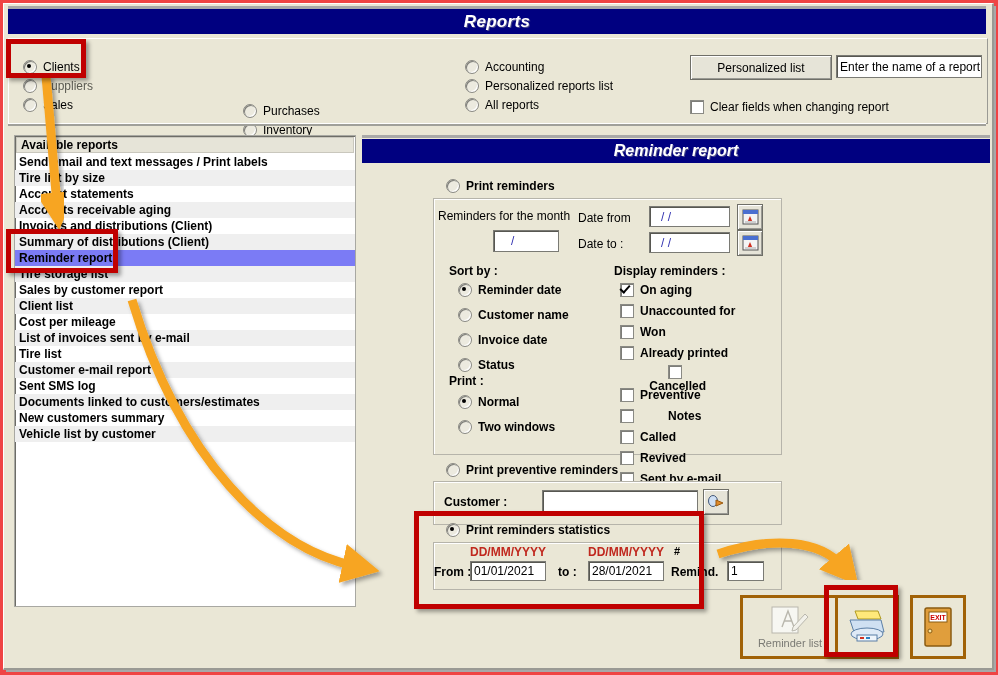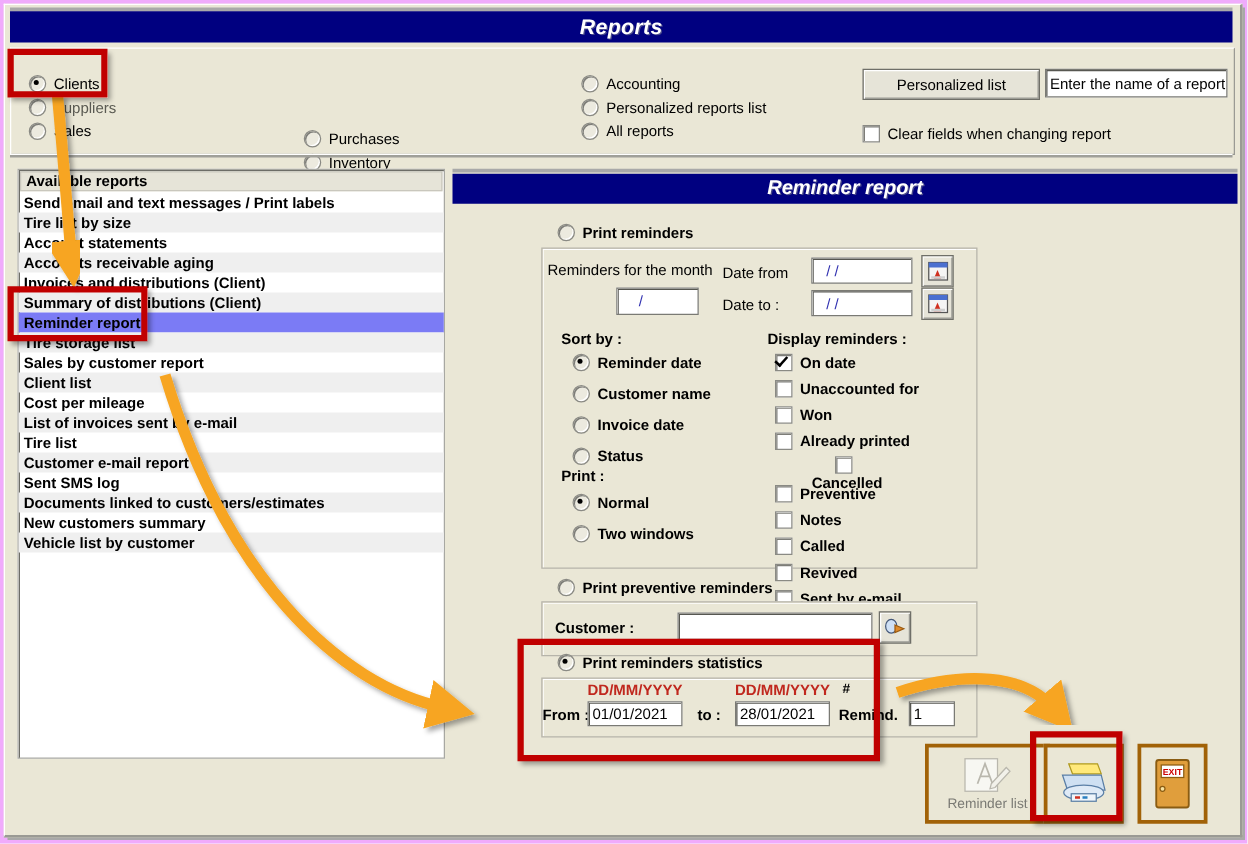--- a/index.html
+++ b/index.html
@@ -1,18 +1,18 @@
 <!DOCTYPE html>
 <html><head>
 <meta charset="utf-8">
 <style>
   html,body{margin:0;padding:0;background:#fff;}
   body{width:998px;height:675px;overflow:hidden;
        font-family:"Liberation Sans","DejaVu Sans",sans-serif;font-size:12px;color:#000;}
-  #root{position:relative;width:998px;height:675px;background:#f0abfc;}
+  #root{position:relative;width:998px;height:675px;background:#ef4444;}
 
   
   .win{position:absolute;left:3px;top:3px;width:988px;height:664px;background:#EAE7D6;
        border-left:1px solid #ffffff;border-top:1px solid #ffffff;
        border-right:2px solid #9a9a94;border-bottom:2px solid #9a9a94;}
   .win-shadow{position:absolute;left:6px;top:668px;width:988px;height:4px;background:#a8a8a8;}
   .win-shadow2{position:absolute;left:992px;top:6px;width:4px;height:666px;background:#a8a8a8;}
 
   
   .titlebar{position:absolute;left:4px;top:5px;width:978px;height:25px;background:#000080;
@@ -297,21 +297,21 @@
           <div class="rrow" style="margin-bottom: 7px;">
             <span class="radio"></span>
             <span class="lbl-b">Two windows</span>
           </div>
         </div>
 
       <div class="lbl-b" style="position:absolute;left:252px;top:129px;">Display reminders :</div>
       <div id="display-list" style="position:absolute;left:258px;top:146px;">
           <div class="rrow" style="margin-bottom: 3px;">
             <span class="chk on"></span>
-            <span class="lbl-b">On date</span>
+            <span class="lbl-b">On aging</span>
           </div>
           <div class="rrow" style="margin-bottom: 3px;">
             <span class="chk"></span>
             <span class="lbl-b">Unaccounted for</span>
           </div>
           <div class="rrow" style="margin-bottom: 3px;">
             <span class="chk"></span>
             <span class="lbl-b">Won</span>
           </div>
           <div class="rrow" style="margin-bottom: 3px;">
@@ -319,21 +319,21 @@
             <span class="lbl-b">Already printed</span>
           </div>
           <div class="rrow" style="margin-bottom: 3px; flex-direction: column;">
             <span class="chk"></span>
             <span class="lbl-b">Cancelled</span>
           </div>
           <div class="rrow" style="margin-bottom: 3px;">
             <span class="chk"></span>
             <span class="lbl-b">Preventive</span>
           </div>
-          <div class="rrow" style="margin-bottom: 3px;">
+          <div class="rrow" style="margin-bottom: 3px; gap: 28px;">
             <span class="chk"></span>
             <span class="lbl-b">Notes</span>
           </div>
           <div class="rrow" style="margin-bottom: 3px;">
             <span class="chk"></span>
             <span class="lbl-b">Called</span>
           </div>
           <div class="rrow" style="margin-bottom: 3px;">
             <span class="chk"></span>
             <span class="lbl-b">Revived</span>

